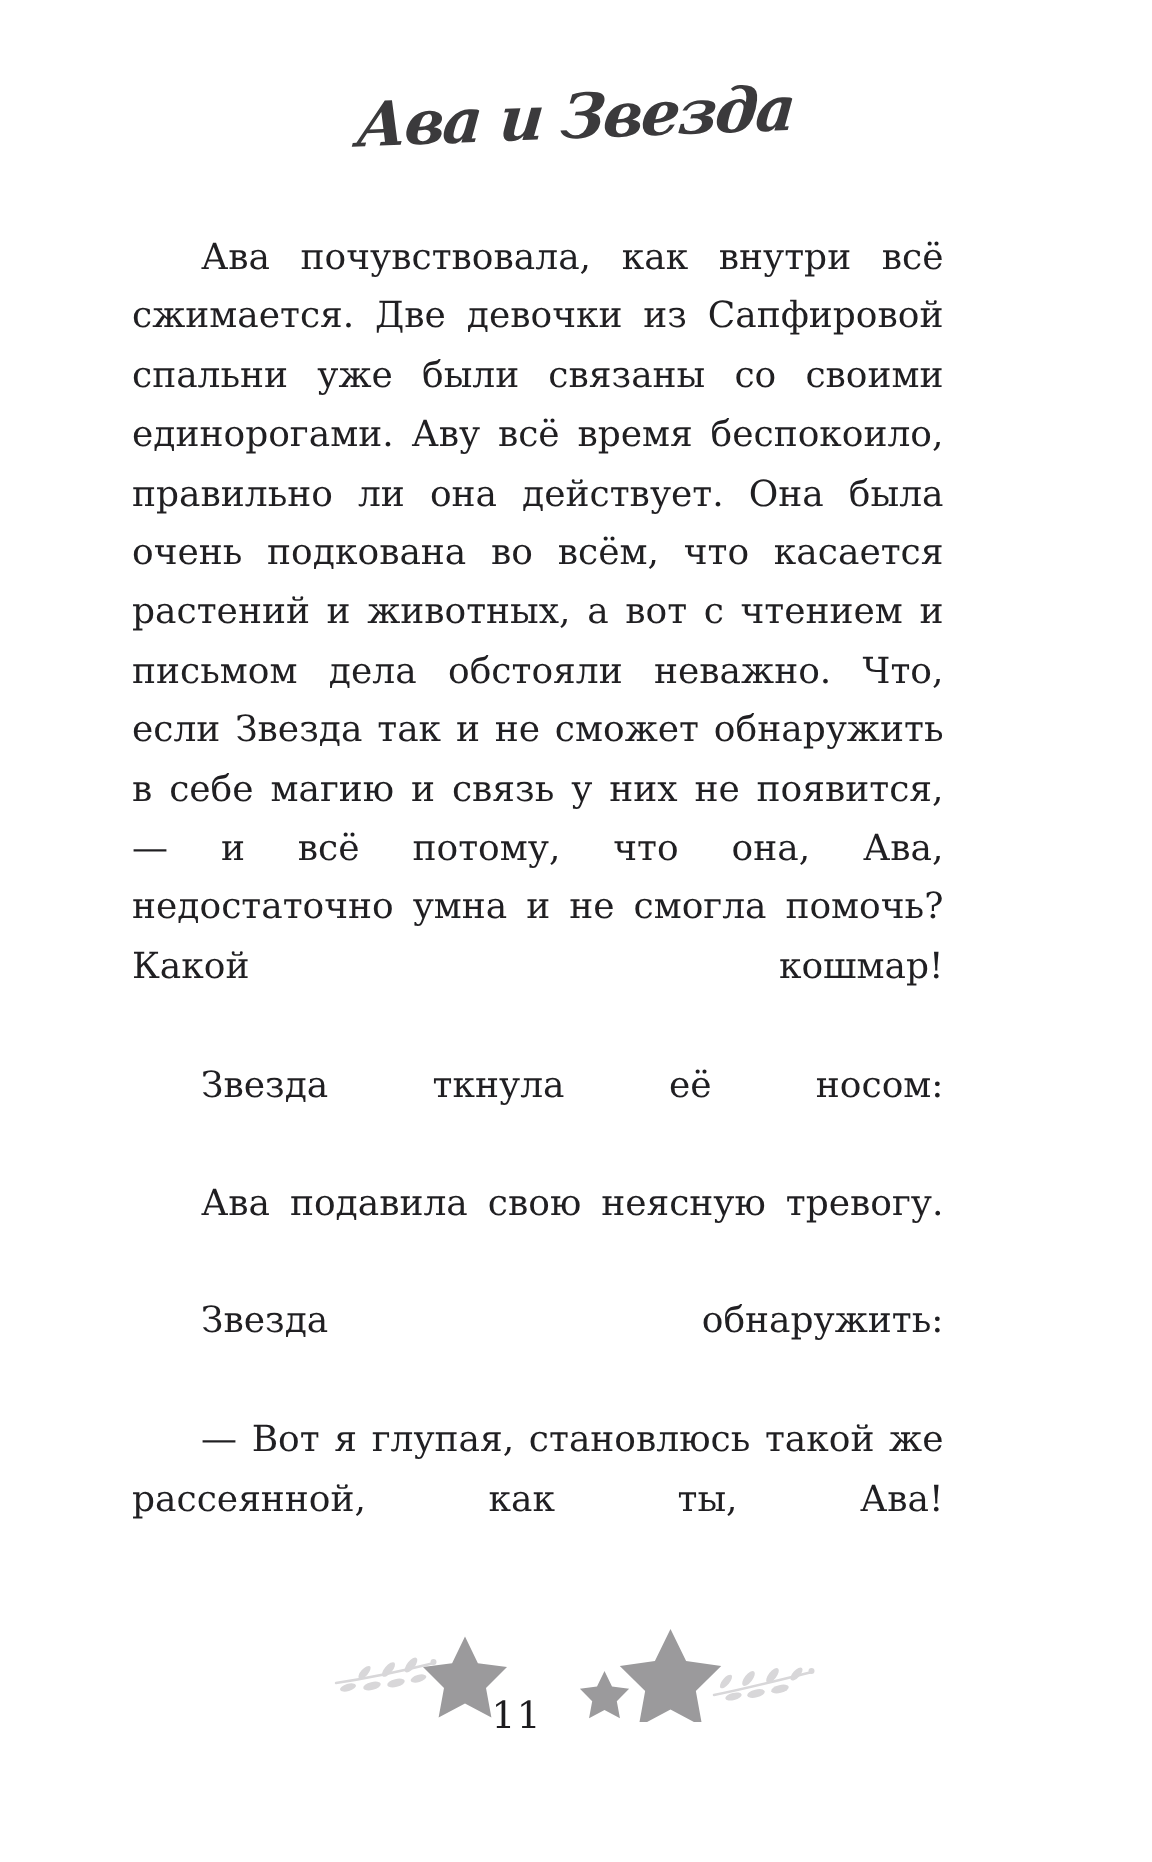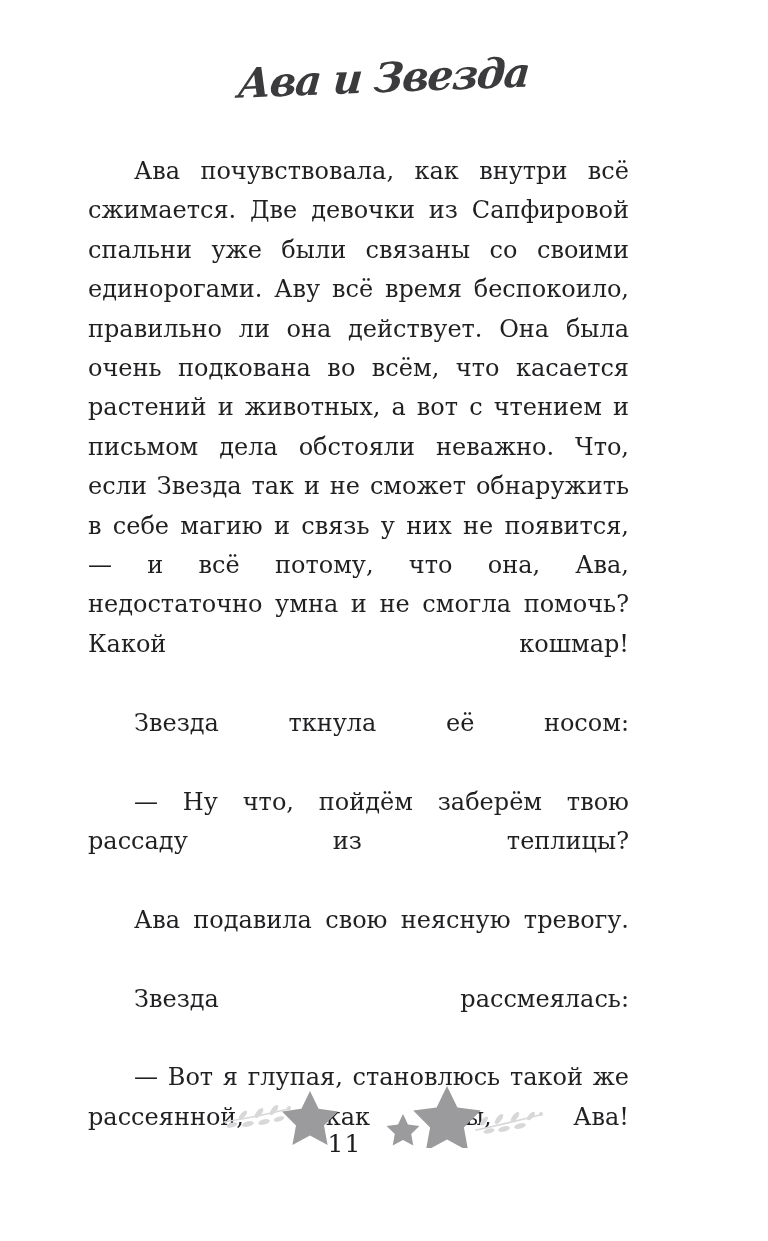--- a/index.html
+++ b/index.html
@@ -107,23 +107,22 @@
 
 <div class="page">
 
   <div class="page-header">
     <span class="header-title">Ава и Звезда</span>
   </div>
 
   <div class="text-column">
     <p class="para">Ава почувствовала, как внутри всё сжимается. Две девочки из Сапфировой спальни уже были связаны со своими единорогами. Аву всё время беспокоило, правильно ли она действует. Она была очень подкована во всём, что касается растений и животных, а вот с чтением и письмом дела обстояли неважно. Что, если Звезда так и не сможет обнаружить в себе магию и связь у них не появится, — и всё потому, что она, Ава, недостаточно умна и не смогла помочь? Какой кошмар!</p>
     <p class="para">Звезда ткнула её носом:</p>
-    <p class="para">— Ну что, пойдём заберём твою рассаду из теплицы?</p>
     <p class="para">Ава подавила свою неясную тревогу.</p>
-    <p class="para">Звезда рассмеялась:</p>
+    <p class="para">Звезда обнаружить:</p>
     <p class="para">— Вот я глупая, становлюсь такой же рассеянной, как ты, Ава!</p>
   </div>
 
   <div class="page-footer">
     <svg class="ornament" viewBox="0 0 768 62">
 
       <g fill="#d8d7d9">
         <path d="M224 36 C244 33 268 28 288 23" stroke="#d8d7d9" stroke-width="1.6" fill="none" stroke-linecap="round"></path>
         <ellipse cx="232" cy="39" rx="5.5" ry="2.4" transform="rotate(-16 232 39)"></ellipse>
         <ellipse cx="243" cy="29" rx="5.5" ry="2.4" transform="rotate(-48 243 29)"></ellipse>

